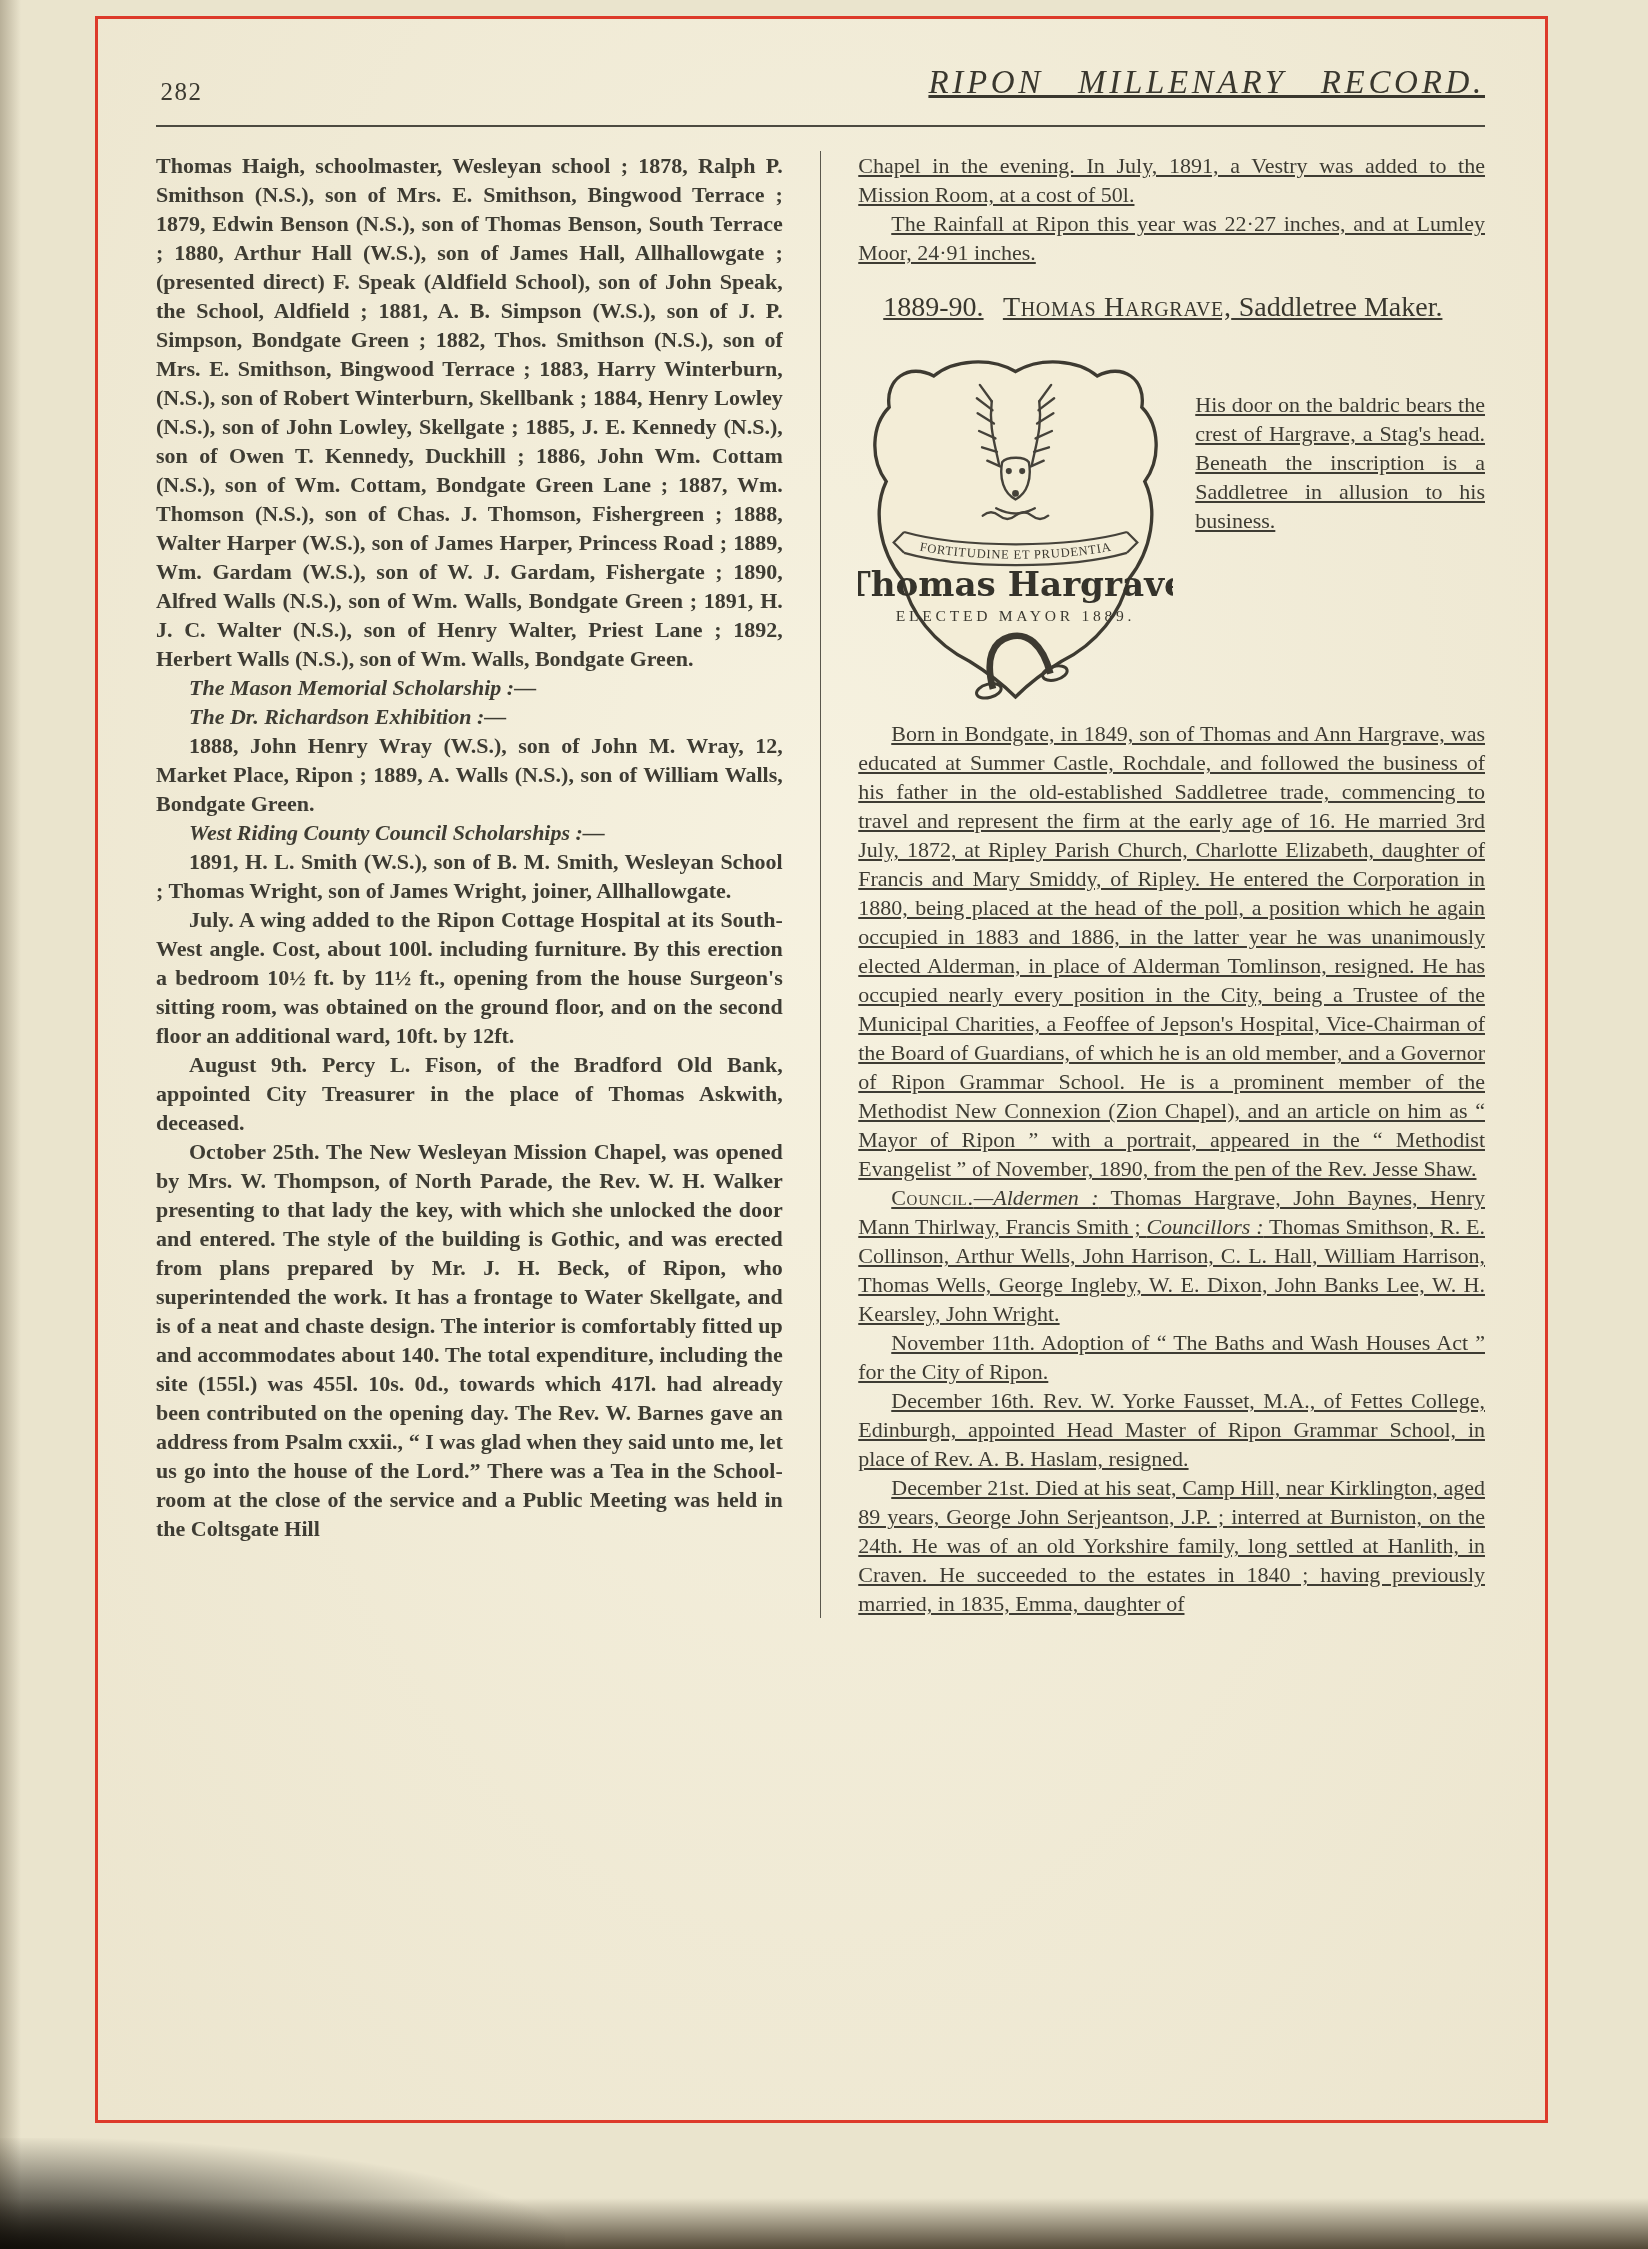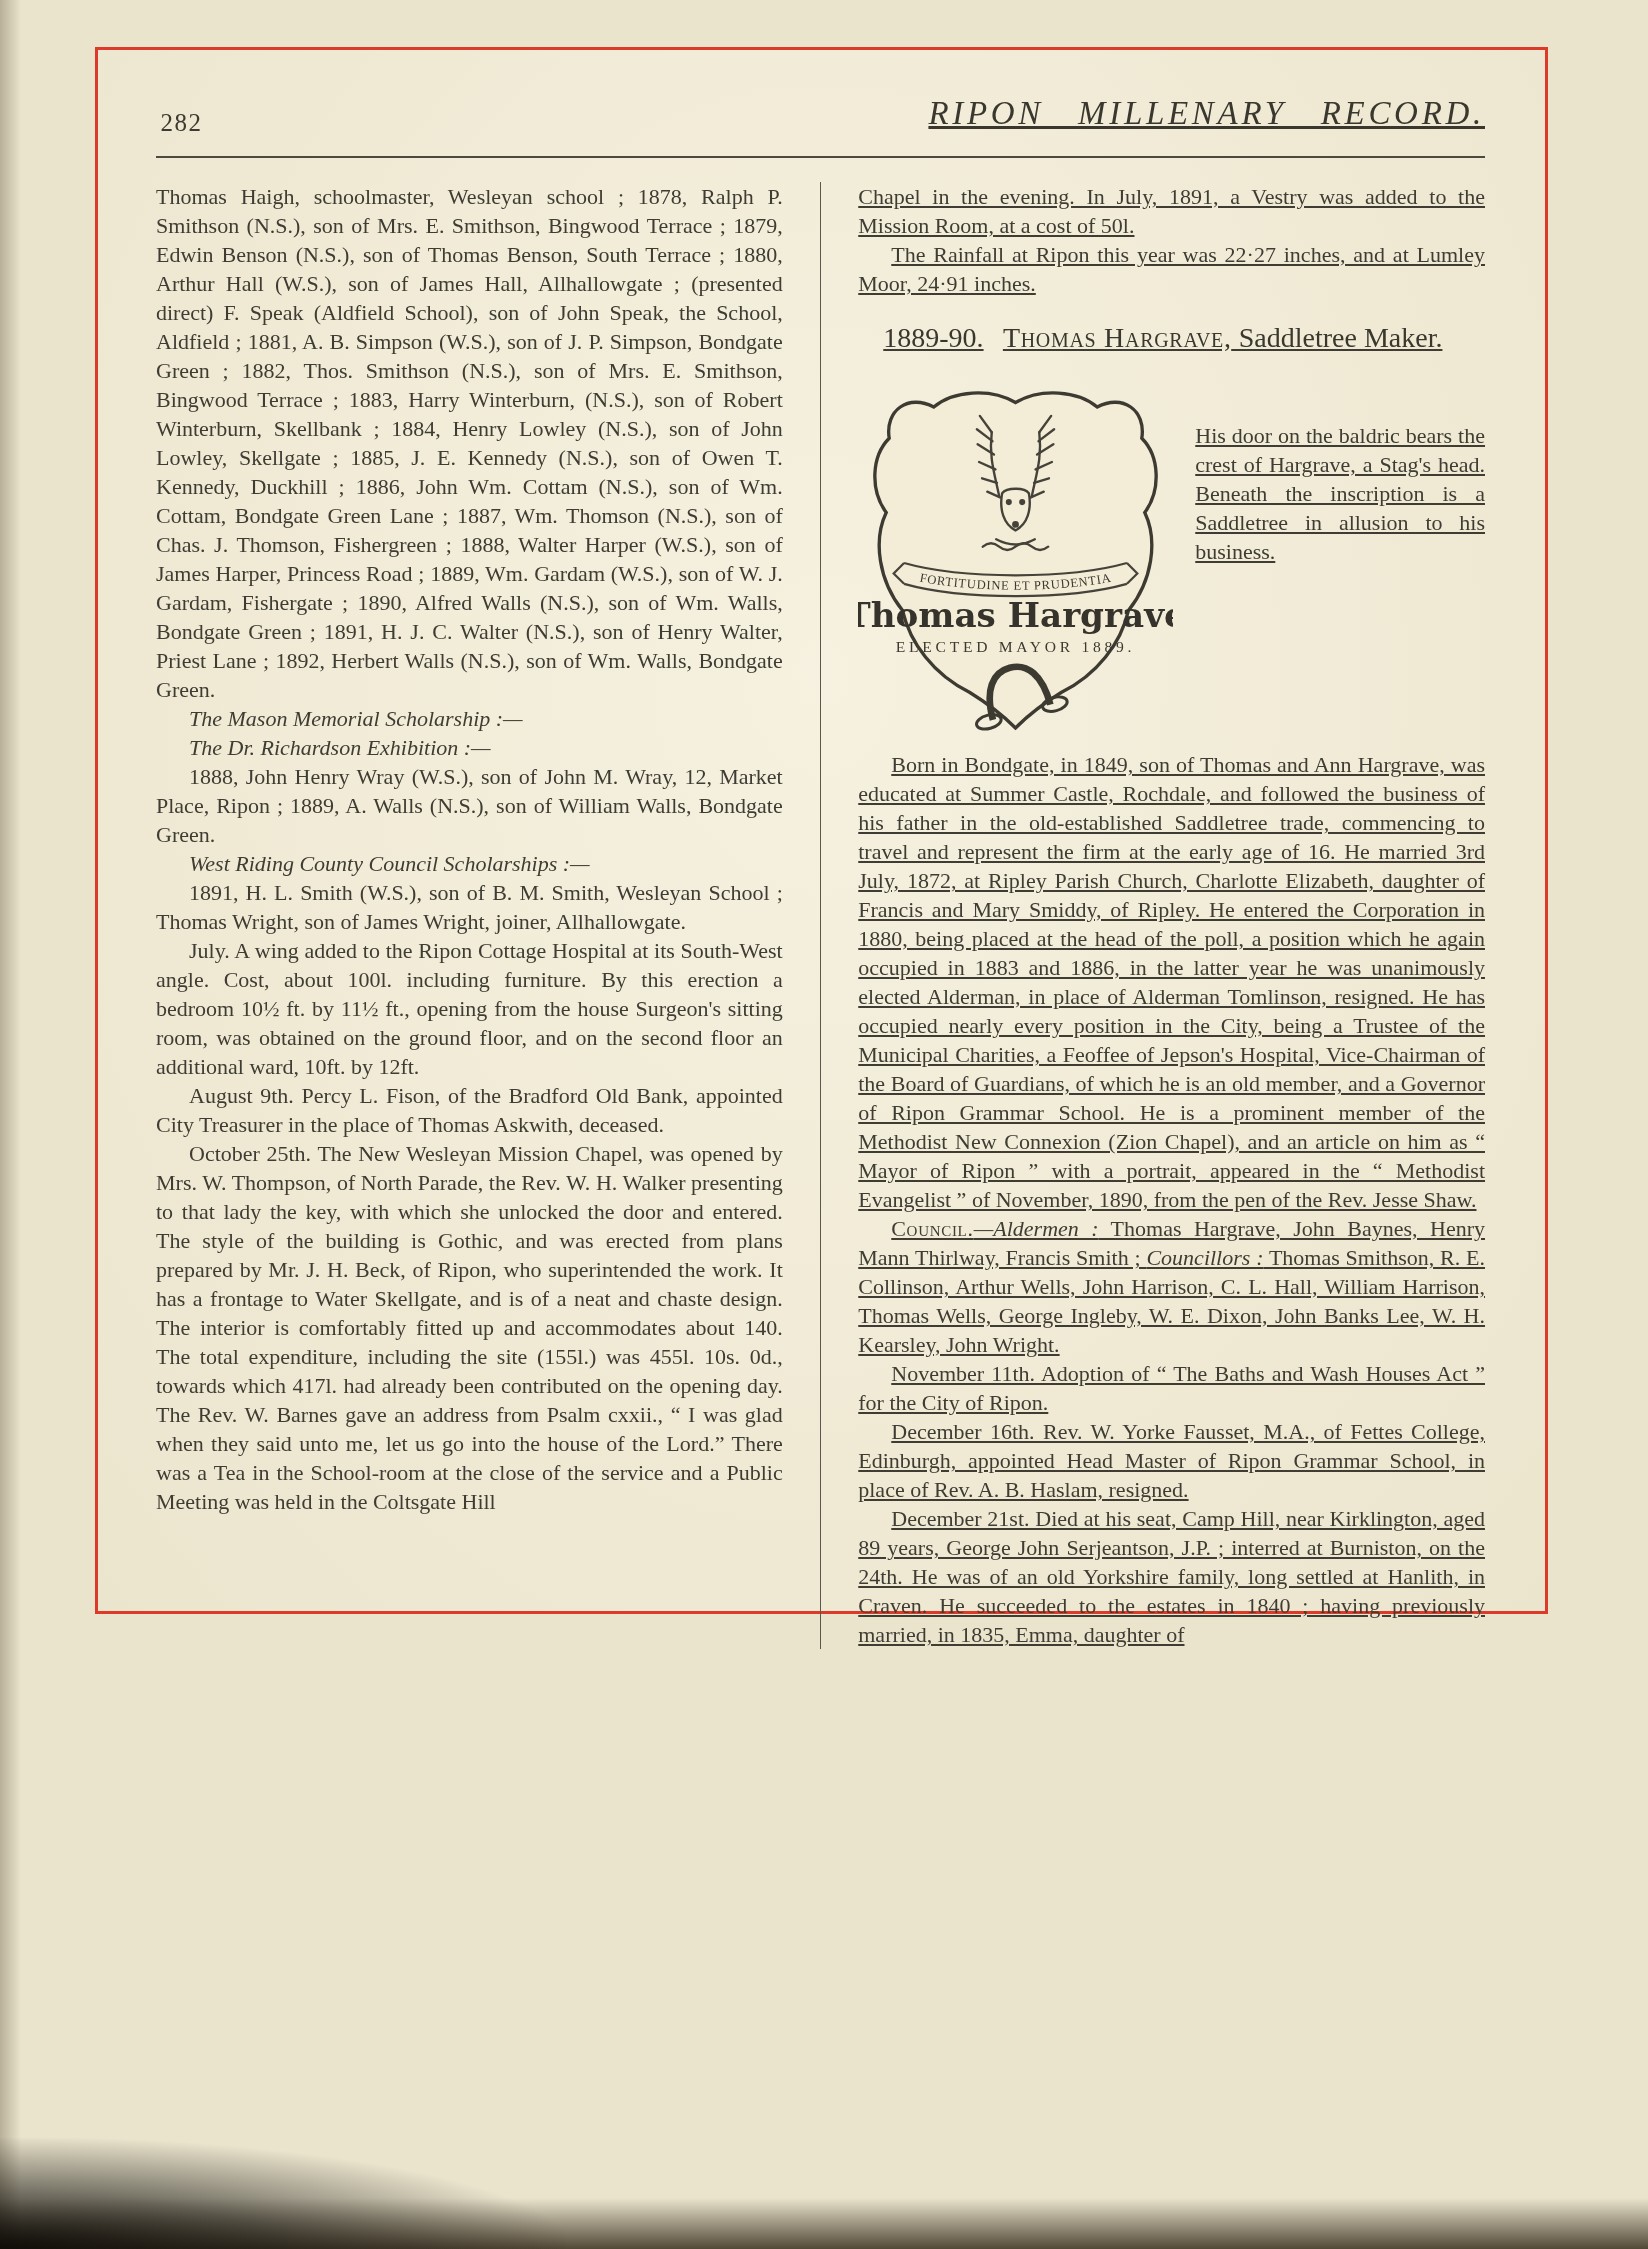--- a/index.html
+++ b/index.html
@@ -5,41 +5,41 @@
   * { margin:0; padding:0; box-sizing:border-box; }
   html,body { width:1648px; height:2250px; }
   body {
     position:relative;
     background:#eae4cd;
     font-family:"Liberation Serif","DejaVu Serif",serif;
     color:#3e3c33;
     overflow:hidden;
   }
   .page-frame {
-    position:absolute; left:95px; top:47px;
-    width:1453px; height:1567px;
+    position:absolute; left:95px; top:16px;
+    width:1453px; height:2107px;
     border:3.7px solid #dd3a2a;
     background:#f3edd7;
     background-image: radial-gradient(ellipse at 50% 40%, rgba(255,255,250,0.25), rgba(120,100,60,0.06));
     padding:42px 60px 18px 58px;
   }
   .header-row { position:relative; height:51px; }
   .page-number {
     position:absolute; left:4.5px; bottom:6px;
     font-size:25px; letter-spacing:1.5px; color:#3c3a31;
   }
   .header-title {
     text-align:right; font-style:italic;
     font-size:33px; letter-spacing:3.7px; word-spacing:22px;
     color:#39372e; padding-top:3px;text-decoration:underline;
   }
   .header-rule { border:none; border-top:2.2px solid #4c4a40; margin-top:13.4px; }
   .columns { display:flex; margin-top:24px; }
   .col { width:50%; }
-  .col-left  { padding-right:37px; }
+  .col-left  { padding-right:37px;font-weight:bold; }
   .col-right { padding-left:37px;text-decoration:underline; }
   .col-divider { flex:0 0 1.5px; width:1.5px; background:#5a574c; }
   p { font-size:22px; line-height:29px; text-align:justify; color:#3e3c33; }
   .indent  { text-indent:33px; }
   .subhead { font-style:italic; text-indent:33px; }
   .ital { font-style:italic; }
   .sc { font-variant:small-caps; letter-spacing:0.7px; }
   .section-heading {
     text-align:left; font-size:28px; line-height:37px;
     margin:21px 25px 25px; color:#39372e;

